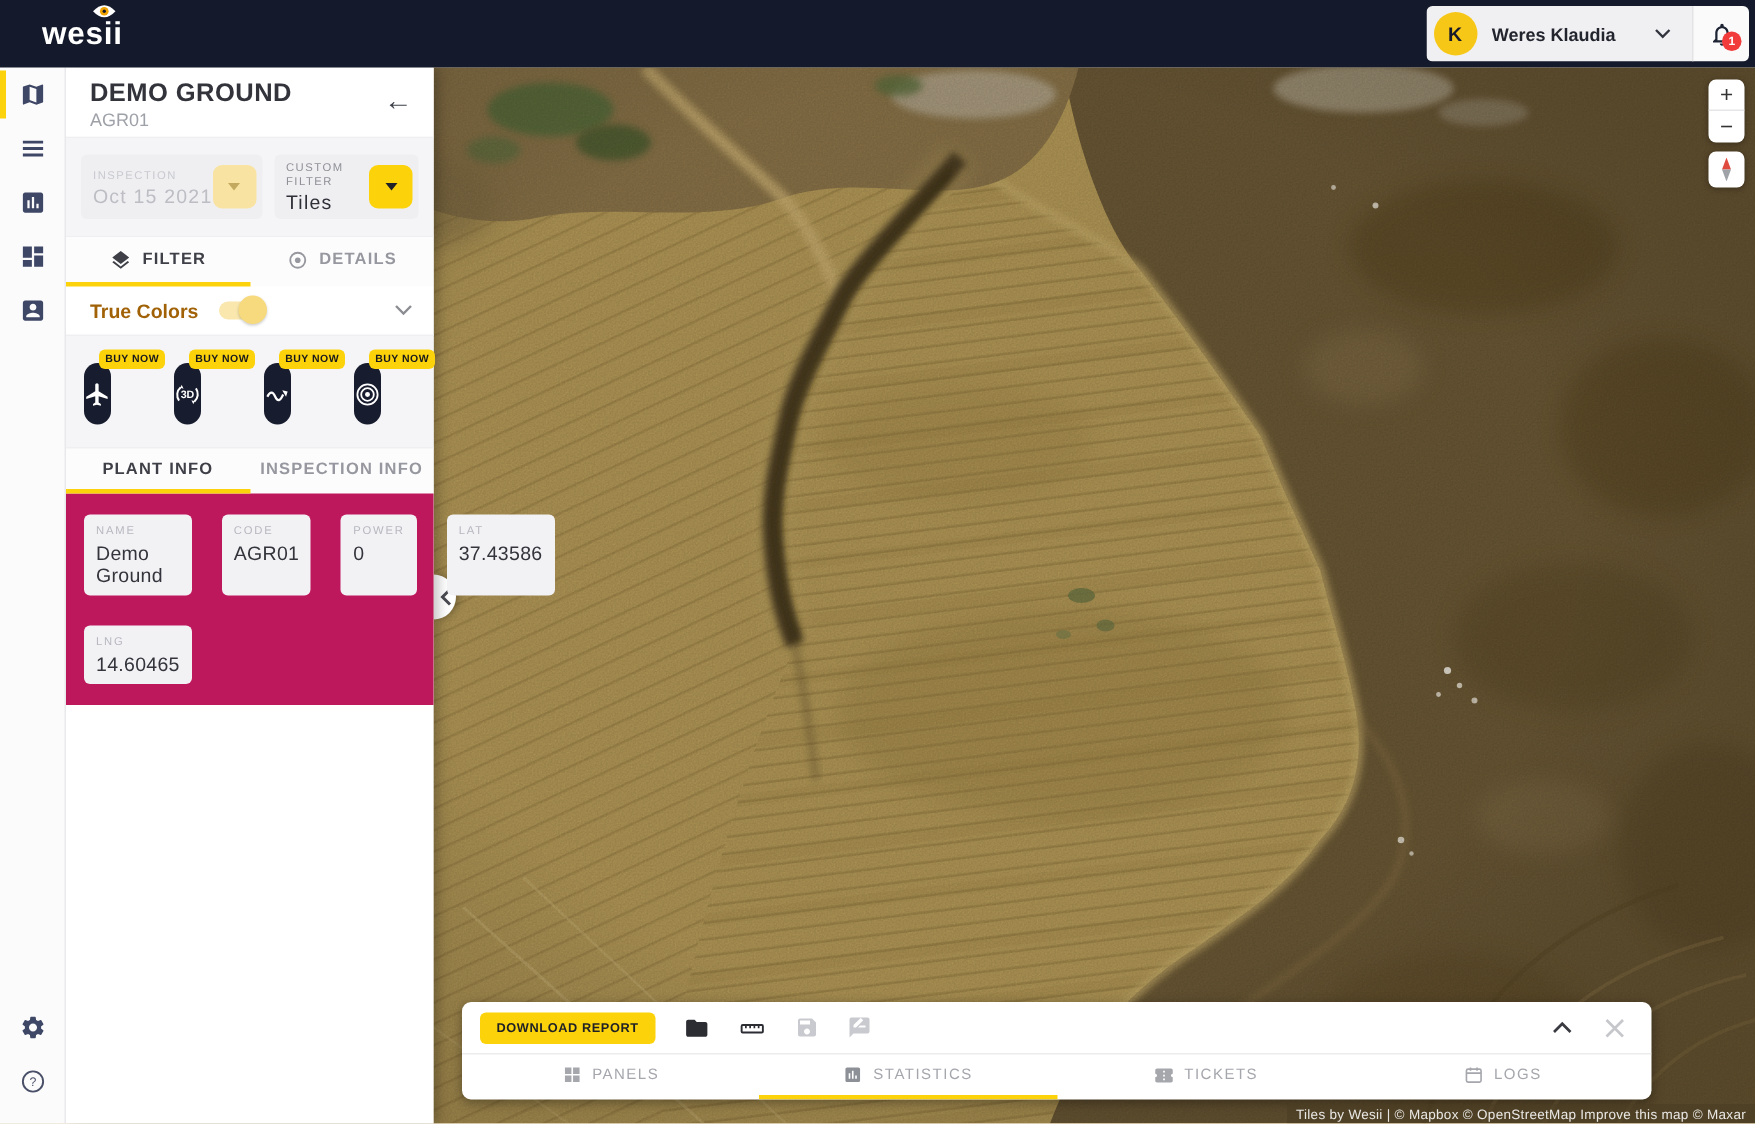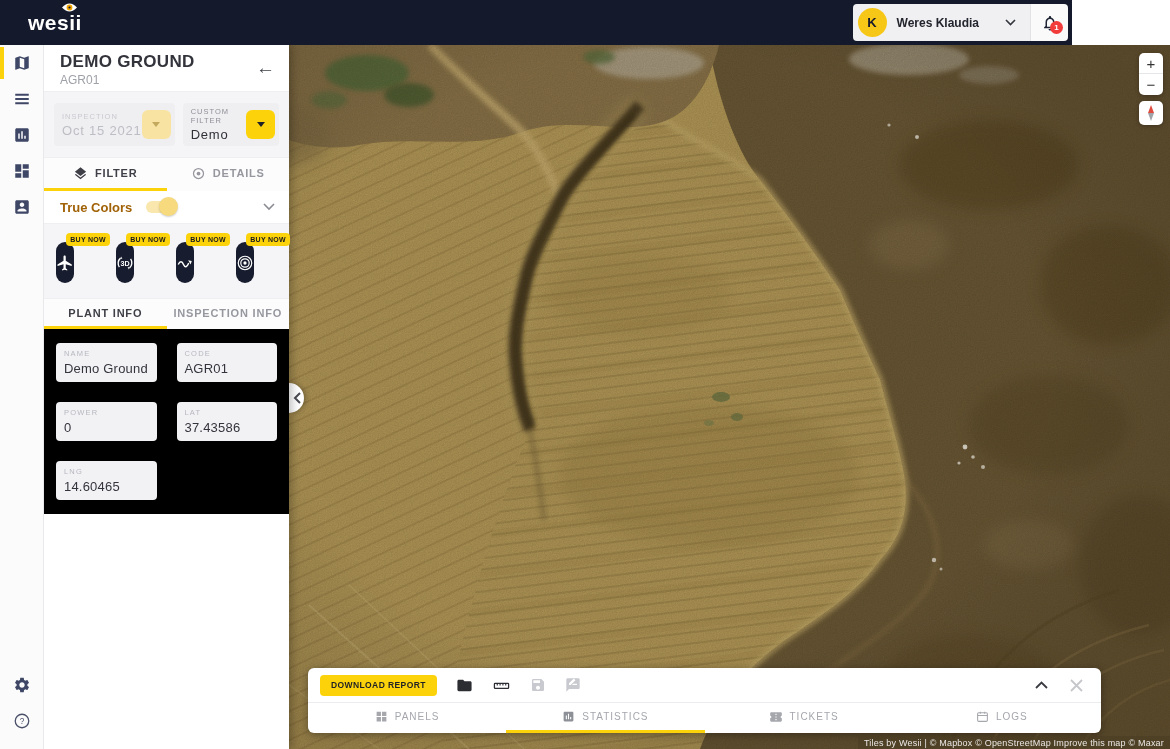--- a/index.html
+++ b/index.html
@@ -1,20 +1,20 @@
 <!DOCTYPE html>
 <html><head>
 <meta charset="utf-8">
 <style>
   html,body{margin:0;padding:0;width:1170px;height:749px;overflow:hidden;
     font-family:"Liberation Sans",sans-serif;background:#fff;position:relative;}
   *{box-sizing:border-box;}
 
   
-  .topbar{position:absolute;top:0;left:0;width:1072px;height:45px;background:#141A2C;
+  .topbar{position:absolute;top:0;left:0;width:1170px;height:45px;background:#141A2C;
     display:flex;align-items:center;z-index:50;}
   .logo{position:relative;margin-left:28px;color:#fff;font-weight:bold;font-size:21px;letter-spacing:.5px;}
   .logo .eye{position:absolute;top:-9px;left:33px;}
   .userwrap{position:absolute;right:4px;top:4px;height:37px;display:flex;border-radius:4px;overflow:hidden;}
   .userchip{display:flex;align-items:center;background:#F0F0F2;padding:0 14px 0 5px;cursor:pointer;}
   .avatar{width:29px;height:29px;border-radius:50%;background:#F7C717;color:#15192B;font-weight:bold;
     font-size:13px;display:flex;align-items:center;justify-content:center;}
   .uname{margin:0 26px 0 10px;font-size:12px;font-weight:bold;color:#23252E;}
   .bellbox{width:38px;background:#FAFAFB;display:flex;align-items:center;justify-content:center;
     border-left:1px solid #E3E3E6;position:relative;cursor:pointer;}
@@ -62,21 +62,21 @@
     box-shadow:0 1px 2px rgba(0,0,0,.2);}
   .togglerow .chev{margin-left:auto;cursor:pointer;}
 
   .buyrow{background:#F5F5F7;padding:18px 12px 15px;display:flex;justify-content:space-between;}
   .buyitem{position:relative;width:41px;height:41px;}
   .buybtn{width:18px;height:41px;border-radius:9px;background:#171C2E;display:flex;align-items:center;
     justify-content:center;cursor:pointer;}
   .buybadge{position:absolute;top:-9px;right:-13px;background:#FCD30B;color:#17181D;font-size:7px;
     font-weight:bold;letter-spacing:.3px;padding:3px 4px;border-radius:4px;cursor:pointer;}
 
-  .infofields{padding:14px 12px;display:grid;grid-template-columns:1fr 1fr;column-gap:14px;row-gap:20px;background:#000000;gap:20px;}
+  .infofields{padding:14px 12px;display:grid;grid-template-columns:1fr 1fr 1fr 1fr;column-gap:14px;row-gap:20px;background:#be185d;gap:20px;}
   .field{background:#F2F2F5;border-radius:4px;padding:6px 8px;min-height:34px;}
   .field .lb{font-size:7.5px;letter-spacing:1.2px;color:#B7B8BF;}
   .field .vl{font-size:13px;color:#34353C;margin-top:3px;letter-spacing:.2px;}
 
   
   .map{position:absolute;top:45px;left:289px;width:881px;height:704px;overflow:hidden;background:#B59A58;}
   .map svg.terrain{position:absolute;top:0;left:0;}
 
   .zoomctl{position:absolute;top:8px;right:7px;width:24px;background:#fff;border-radius:5px;
     box-shadow:0 1px 4px rgba(0,0,0,.3);overflow:hidden;z-index:5;}
@@ -187,21 +187,21 @@
         <div class="flabel">INSPECTION</div>
         <div class="fvalue">Oct 15 2021</div>
       </div>
       <div class="fbtn">
         <span class="caret"></span>
       </div>
     </div>
     <div class="fgroup">
       <div class="ftext">
         <div class="flabel">CUSTOM FILTER</div>
-        <div class="fvalue">Demo</div>
+        <div class="fvalue">Tiles</div>
       </div>
       <div class="fbtn">
         <span class="caret"></span>
       </div>
     </div>
   </div>
 
   <div class="tabs2">
     <div class="tab2 active">
       <svg width="15" height="15" viewBox="0 0 24 24">

